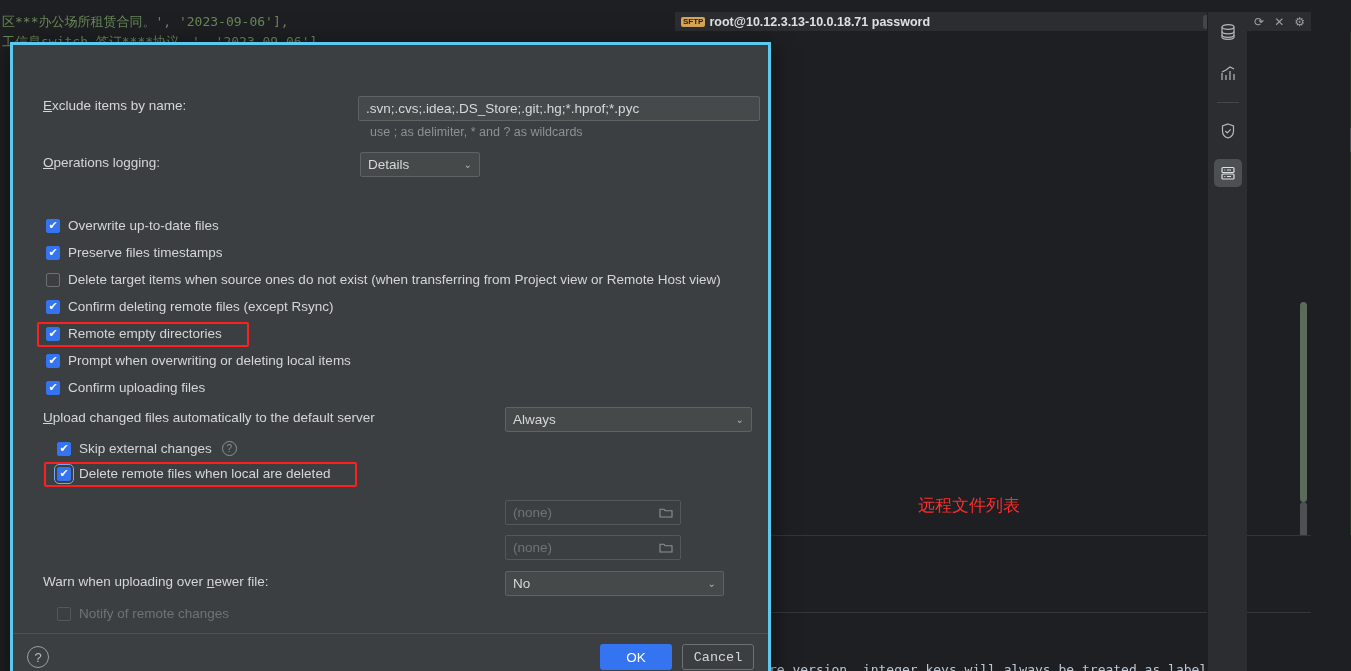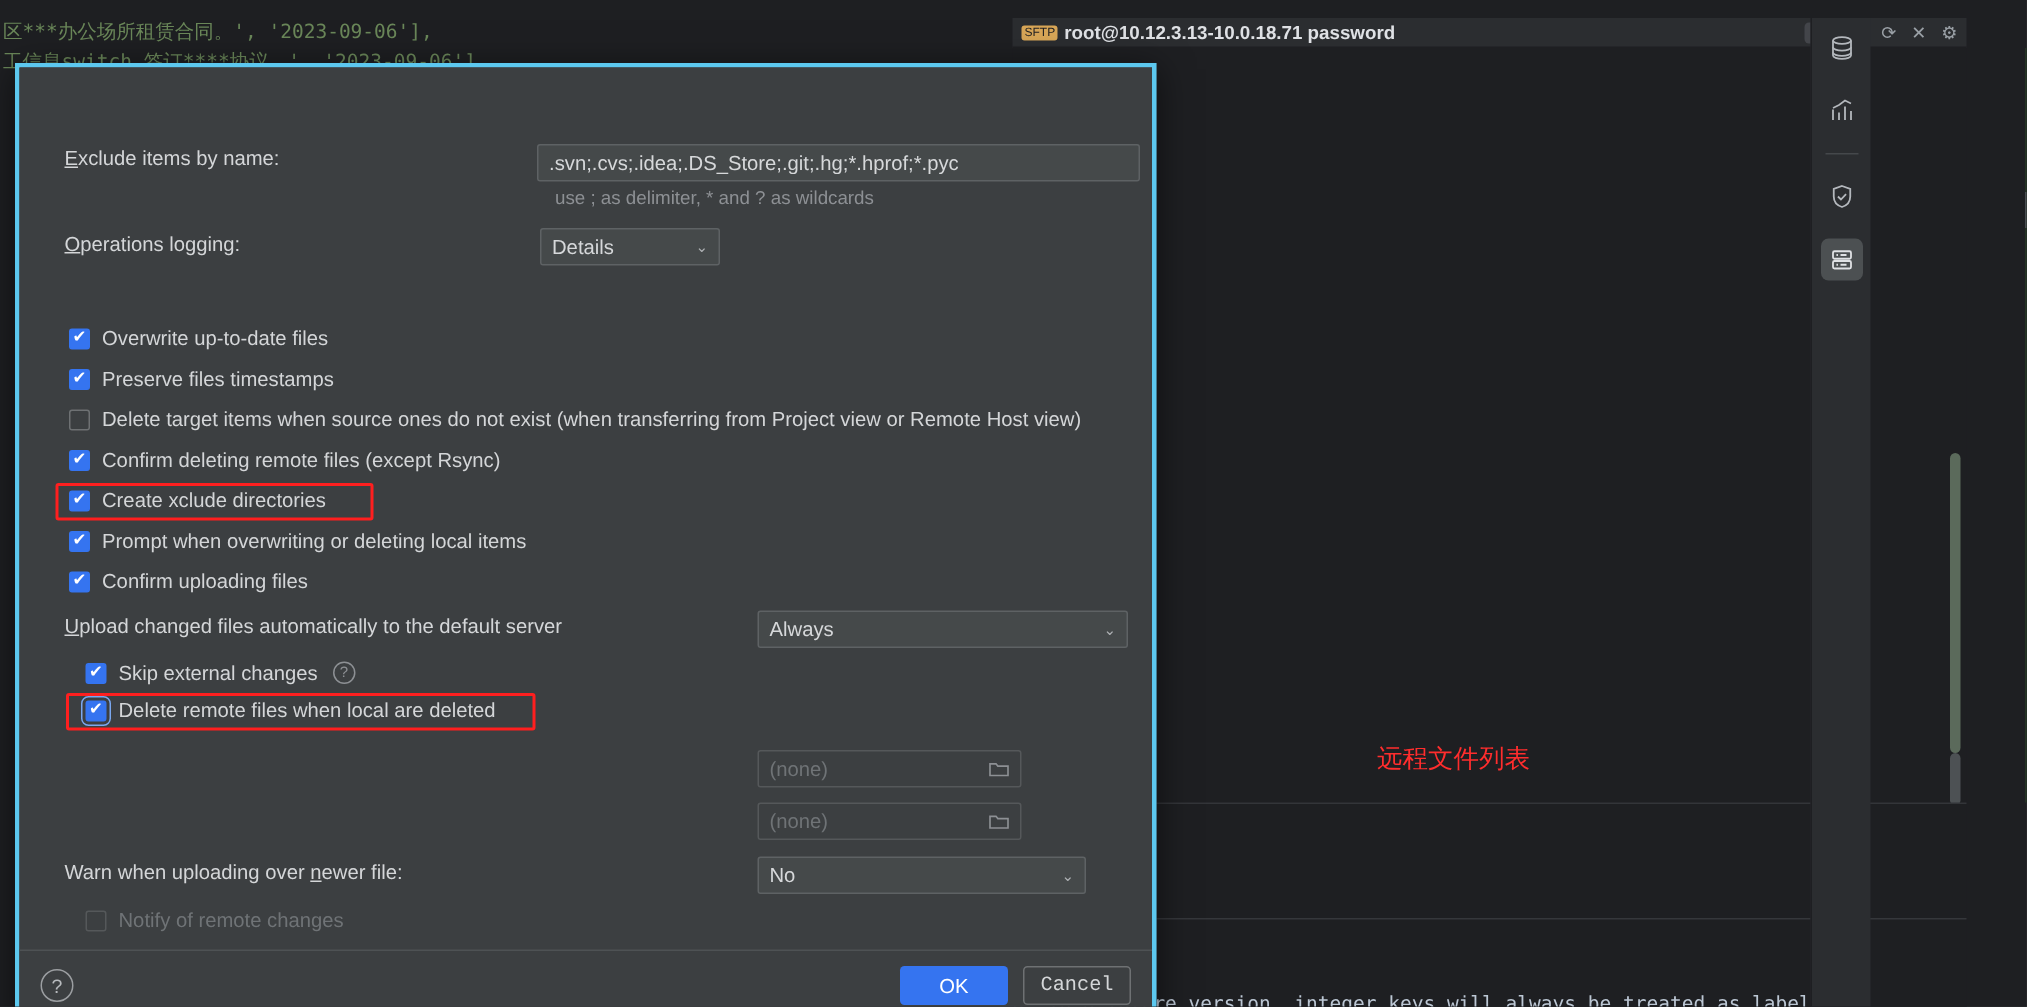--- a/index.html
+++ b/index.html
@@ -26,21 +26,21 @@
   .remote-panel {
     position:absolute; left:675px; top:0; width:636px; height:671px;
     background:#1e1f22;
   }
   .remote-header {
     height:20px; background:#2b2d30; color:#c8c8c8;
     font-size:12px; display:flex; align-items:center; padding:0 6px;
     border-bottom:1px solid #1e1f22; overflow:hidden;
   }
   .sftp-badge {
-    background:#d8a657; color:#1e1f22; font-size:8px; font-weight:normal;
+    background:#d8a657; color:#1e1f22; font-size:8px; font-weight:bold;
     padding:0 2px; border-radius:2px; margin-right:4px; line-height:10px;
   }
   .remote-title { font-weight:bold; color:#dfe1e5; font-size:12.5px; white-space:nowrap; }
   .remote-header-actions { margin-left:auto; display:flex; align-items:center; gap:10px; color:#9aa0a6; font-size:12px; }
   .hdr-btn { cursor:default; }
   .hdr-box { background:#43454a; border-radius:3px; padding:0 5px; line-height:14px; font-size:11px; }
 
   .file-tree {
     position:absolute; left:675px; top:20px; width:636px; height:503px;
     background:#243524; overflow:hidden;
@@ -345,21 +345,21 @@
               <span class="cb off"></span>
               <span class="t">Delete target items when source ones do not exist (when transferring from Project view or Remote Host view)</span>
             </div>
             <div class="cbrow" style="position: absolute; left: 33px; top: 254px;">
               <span class="cb on">✔</span>
               <span class="t">Confirm deleting remote files (except Rsync)</span>
             </div>
             <div class="hl-box" style="position: absolute; left: 24px; top: 277px; width: 212px; height: 25px;"></div>
             <div class="cbrow" style="position: absolute; left: 33px; top: 281px;">
               <span class="cb on">✔</span>
-              <span class="t">Create xclude directories</span>
+              <span class="t">Remote empty directories</span>
             </div>
             <div class="cbrow" style="position: absolute; left: 33px; top: 308px;">
               <span class="cb on">✔</span>
               <span class="t">Prompt when overwriting or deleting local items</span>
             </div>
             <div class="cbrow" style="position: absolute; left: 33px; top: 335px;">
               <span class="cb on">✔</span>
               <span class="t">Confirm uploading files</span>
             </div>
           </div>

